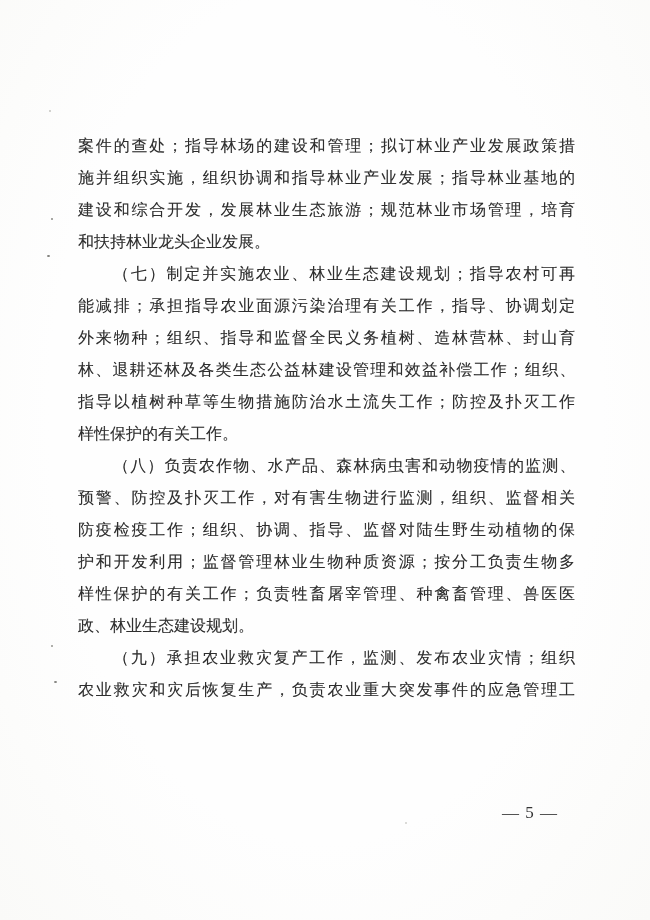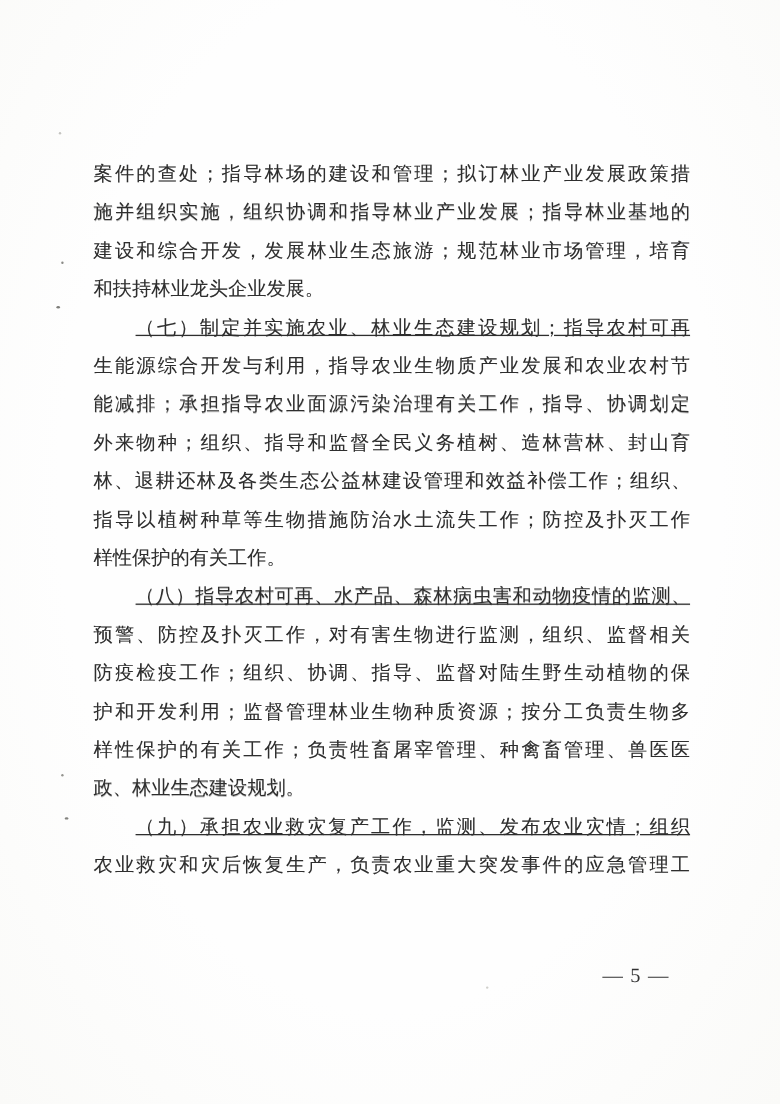--- a/index.html
+++ b/index.html
@@ -35,21 +35,20 @@
   }
   
   .j {
     text-align: justify;
     text-align-last: justify;
     text-justify: inter-character;
   }
   
   .ind {
     text-indent: 35px;
-    text-decoration: underline;
   }
   
   .t {
     letter-spacing: -0.45px;
   }
   .page-number {
     position: absolute;
     left: 498px;
     top: 801px;
     width: 64px;
@@ -69,27 +68,26 @@
 <body>
 
 <div class="page">
 
   <div class="text-block">
     <div class="line j">案件的查处；指导林场的建设和管理；拟订林业产业发展政策措</div>
     <div class="line j">施并组织实施，组织协调和指导林业产业发展；指导林业基地的</div>
     <div class="line j">建设和综合开发，发展林业生态旅游；规范林业市场管理，培育</div>
     <div class="line">和扶持林业龙头企业发展。</div>
     <div class="line j ind">（七）制定并实施农业、林业生态建设规划；指导农村可再</div>
-    <div class="line j">生能源综合开发与利用，指导农业生物质产业发展和农业农村节</div>
     <div class="line j">能减排；承担指导农业面源污染治理有关工作，指导、协调划定</div>
     <div class="line j">外来物种；组织、指导和监督全民义务植树、造林营林、封山育</div>
     <div class="line j t">林、退耕还林及各类生态公益林建设管理和效益补偿工作；组织、</div>
     <div class="line j">指导以植树种草等生物措施防治水土流失工作；防控及扑灭工作</div>
     <div class="line">样性保护的有关工作。</div>
-    <div class="line j ind t">（八）指导农村可再、水产品、森林病虫害和动物疫情的监测、</div>
+    <div class="line j ind t">（八）负责农作物、水产品、森林病虫害和动物疫情的监测、</div>
     <div class="line j">预警、防控及扑灭工作，对有害生物进行监测，组织、监督相关</div>
     <div class="line j">防疫检疫工作；组织、协调、指导、监督对陆生野生动植物的保</div>
     <div class="line j">护和开发利用；监督管理林业生物种质资源；按分工负责生物多</div>
     <div class="line j">样性保护的有关工作；负责牲畜屠宰管理、种禽畜管理、兽医医</div>
     <div class="line">政、林业生态建设规划。</div>
     <div class="line j ind">（九）承担农业救灾复产工作，监测、发布农业灾情；组织</div>
     <div class="line j">农业救灾和灾后恢复生产，负责农业重大突发事件的应急管理工</div>
   </div>
 
   <div class="page-number">— 5 —</div>

